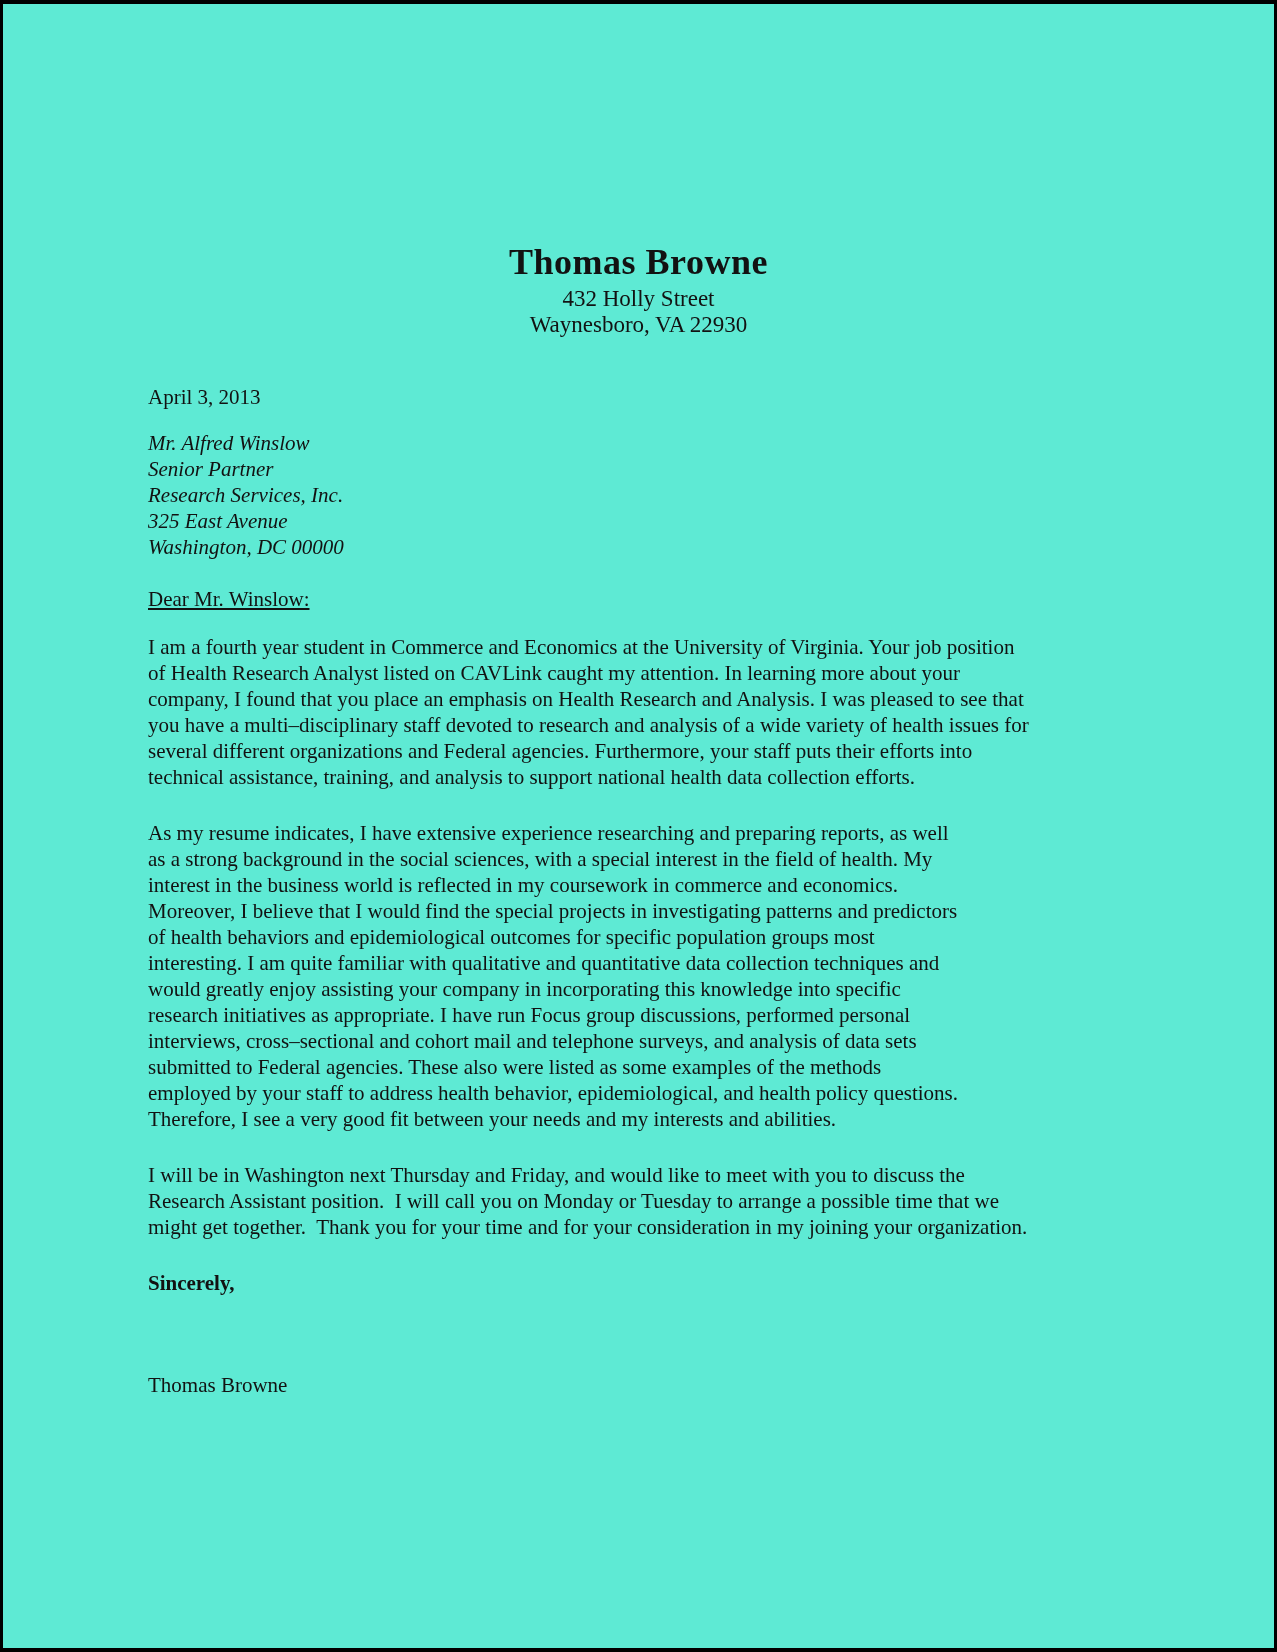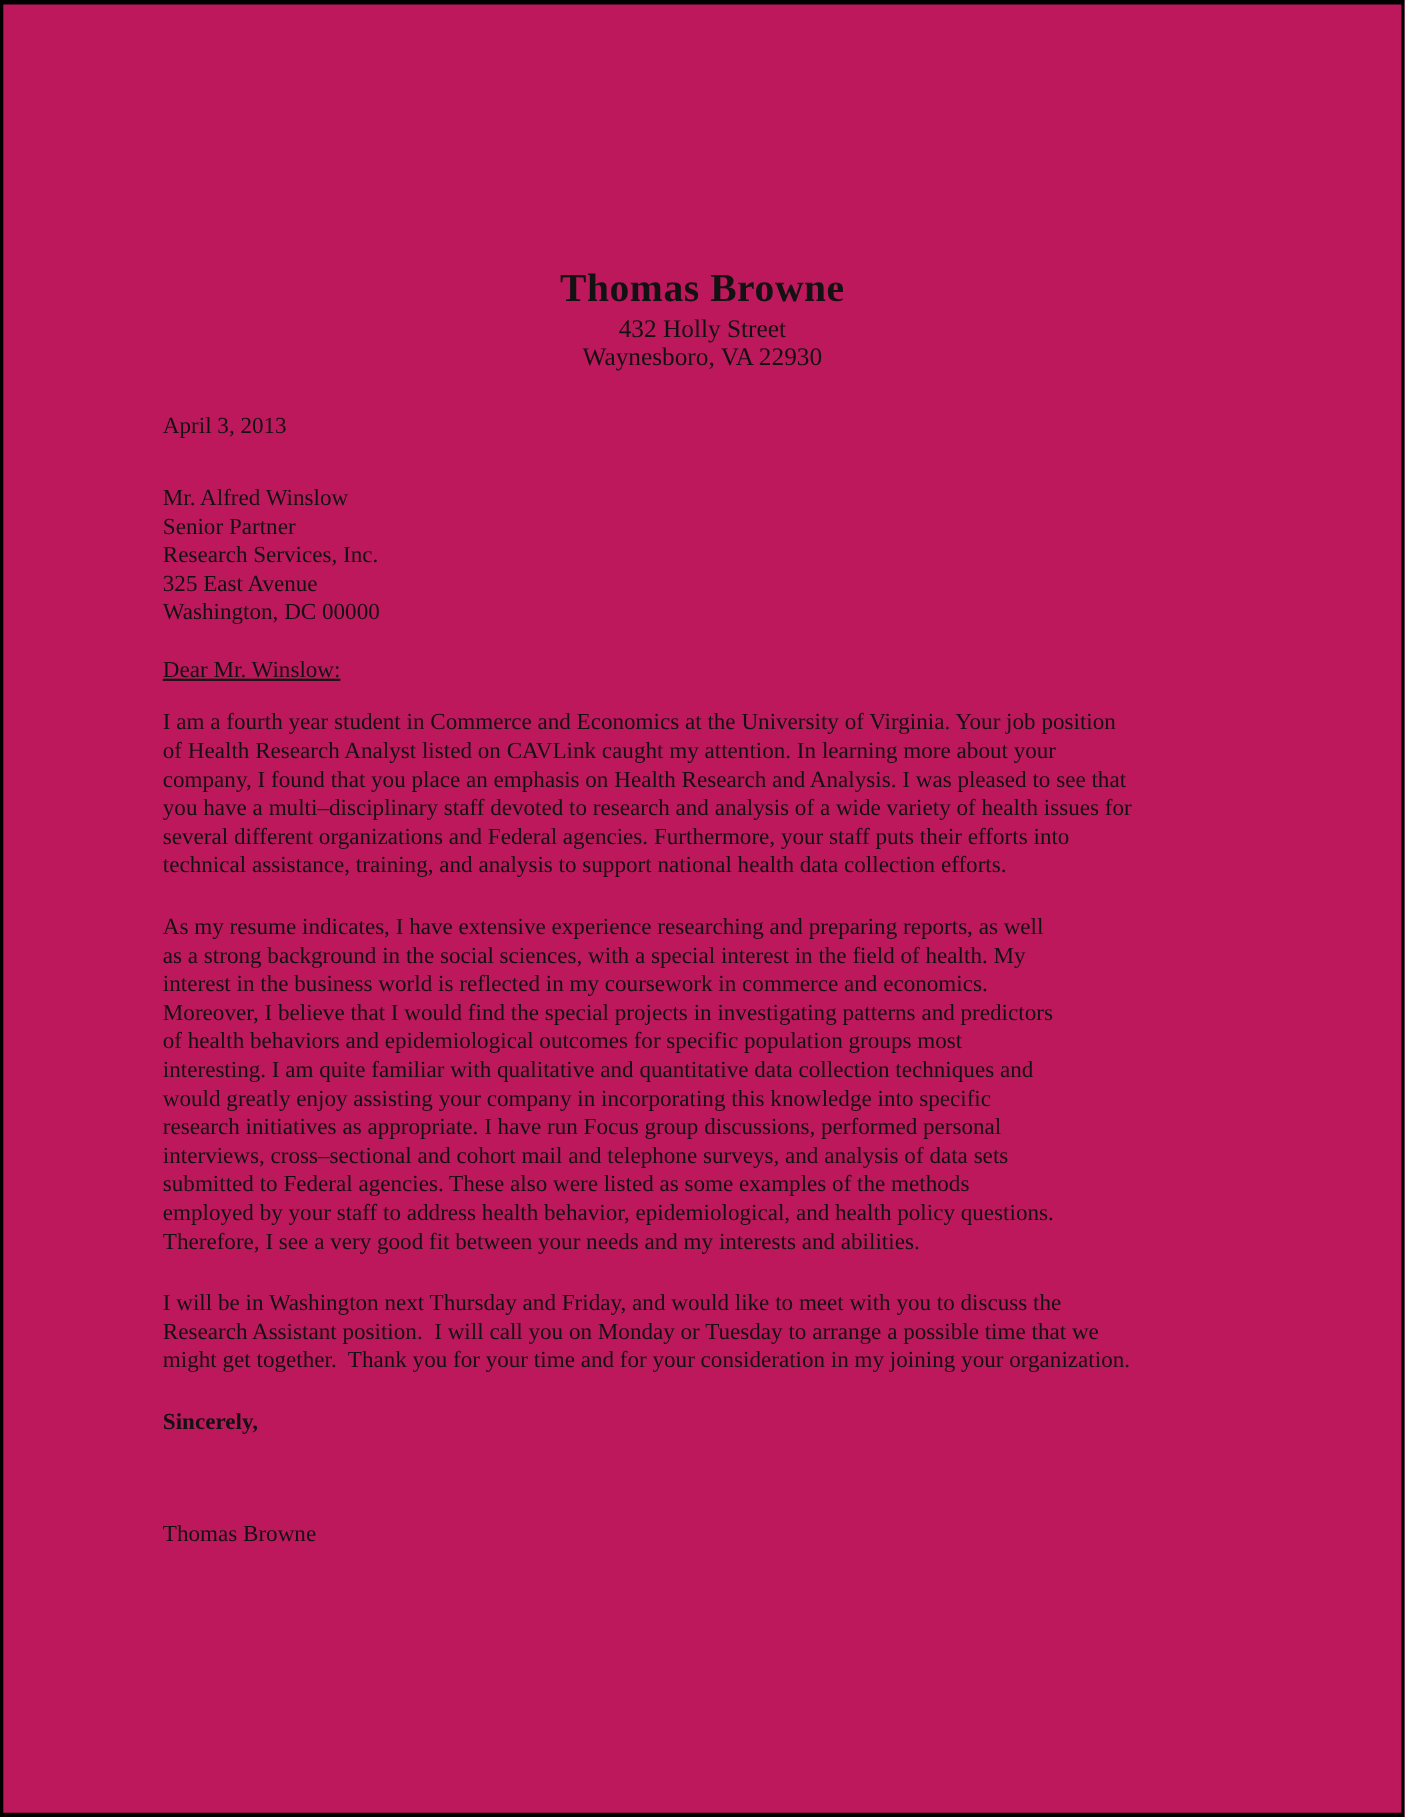--- a/index.html
+++ b/index.html
@@ -1,21 +1,21 @@
 <!DOCTYPE html>
 <html><head>
 <meta charset="utf-8">
 <style>
   html, body { margin: 0; padding: 0; background: #ffffff; }
   .page {
     position: relative;
     width: 1277px;
     height: 1652px;
     box-sizing: border-box;
-    background: #be185d;
+    background: #5eead4;
     border-top: 4px solid #000;
     border-left: 3px solid #000;
     border-right: 3px solid #000;
     border-bottom: 4px solid #000;
     font-family: "Liberation Serif", "DejaVu Serif", serif;
     color: #121212;
     overflow: hidden;
   }
   .letterhead {
     padding-top: 238px;
@@ -32,22 +32,22 @@
   .letterhead .addr {
     font-size: 23px;
     line-height: 26px;
   }
   .content {
     margin-left: 145px;
     width: 930px;
     font-size: 21px;
     line-height: 26px;
   }
-  .date { margin-top: 36px; }
-  .recipient { margin-top: 39px; white-space: pre-wrap; }
+  .date { margin-top: 46px; }
+  .recipient { margin-top: 20px; white-space: pre-wrap; font-style: italic; }
   .salutation { margin-top: 26px; text-decoration: underline; }
   .para { margin: 0; margin-top: 22px; white-space: pre-wrap; }
   .para + .para { margin-top: 30px; }
   .closing { margin-top: 30px; font-weight: bold; }
   .signature { margin-top: 76px; }
 </style>
 </head>
 <body>
 
 <div class="page">

